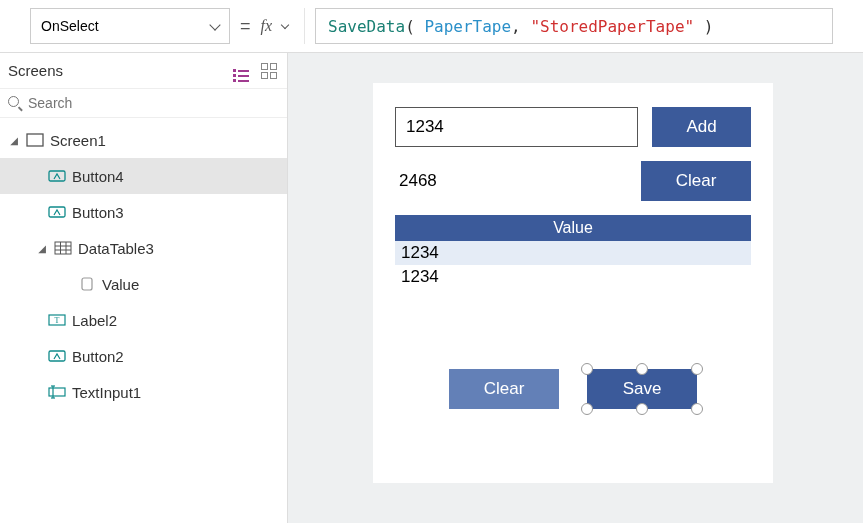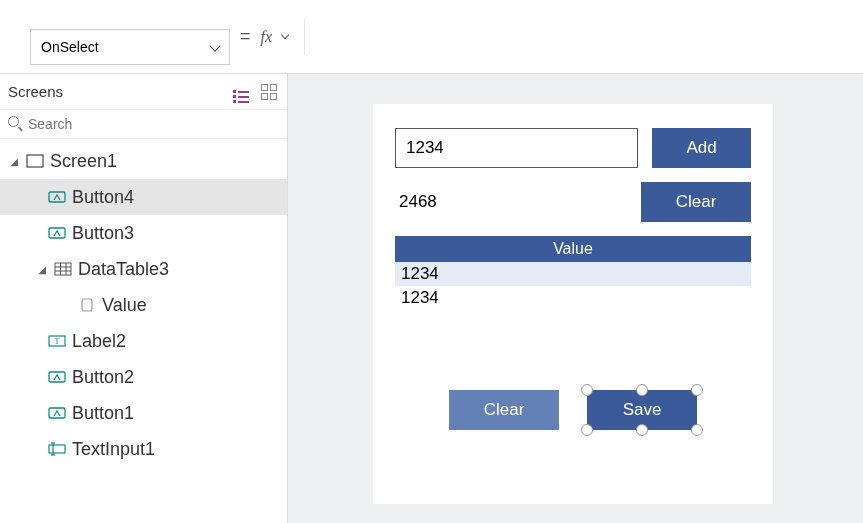--- a/index.html
+++ b/index.html
@@ -22,21 +22,20 @@
     }
     .property-dropdown {
       width: 200px;
       height: 36px;
       border: 1px solid #ccc;
       display: flex;
       align-items: center;
       justify-content: space-between;
       padding: 0 10px;
       background: #fff;
-      margin-top: 21px;
     }
     .equals { font-size: 18px; color: #555; }
     .fx-box {
       display: flex;
       align-items: center;
       gap: 10px;
       font-style: italic;
       color: #555;
       font-family: serif;
       font-size: 16px;
@@ -86,20 +85,21 @@
       font-size: 15px;
       color: #333;
     }
     .panel-actions {
       display: flex;
       gap: 12px;
       align-items: center;
     }
     .search-row {
       display: flex;
+      align-items: center;
       gap: 6px;
       padding: 6px 8px;
       border-bottom: 1px solid #eee;
       color: #888;
     }
     .search-row input {
       border: none;
       outline: none;
       font-size: 14px;
       flex: 1;
@@ -129,21 +129,21 @@
       text-align: center;
     }
     .tree-row .icon {
       width: 18px;
       height: 18px;
       display: inline-flex;
       align-items: center;
       justify-content: center;
     }
     .tree-row .label {
-      font-size: 18px;
+      font-size: 15px;
       color: #333;
     }
     .indent-2 { padding-left: 48px; }
     .indent-3 { padding-left: 78px; }
 
     svg.icon-svg { width: 18px; height: 14px; }
 
     
     .canvas-area {
       flex: 1;
@@ -303,20 +303,31 @@
   <div class="property-dropdown">
     <span>OnSelect</span>
     <span class="chevron"></span>
   </div>
   <span class="equals">=</span>
   <span class="fx-box">
     <span style="font-style:italic;">fx</span>
     <span class="chevron small"></span>
   </span>
   <span class="fx-separator"></span>
+  <div class="formula-input">
+    <span class="tok-func">SaveData</span>
+    <span class="tok-punc">(</span>
+    <span>&nbsp;</span>
+    <span class="tok-ident">PaperTape</span>
+    <span class="tok-punc">,</span>
+    <span>&nbsp;</span>
+    <span class="tok-str">"StoredPaperTape"</span>
+    <span>&nbsp;</span>
+    <span class="tok-punc">)</span>
+  </div>
 </div>
 
 <div class="main">
 
   <div class="left-panel">
     <div class="panel-header">
       <span class="panel-title">Screens</span>
       <div class="panel-actions">
         <span>
           <span class="list-icon">
@@ -417,29 +428,20 @@
       <div class="tree-row indent-2">
         <span class="icon">
           <svg class="icon-svg" viewBox="0 0 18 14">
               <rect x="1" y="2" width="16" height="10" rx="1.5" fill="none" stroke="#0f8a8a" stroke-width="1.3"></rect>
               <path d="M6 10 L9 5 L12 10" fill="none" stroke="#0f8a8a" stroke-width="1.2"></path>
             </svg>
         </span>
         <span class="label">Button2</span>
       </div>
 
-      <div class="tree-row indent-2">
-        <span class="icon">
-          <svg class="icon-svg" viewBox="0 0 18 14">
-              <rect x="1" y="2" width="16" height="10" rx="1.5" fill="none" stroke="#0f8a8a" stroke-width="1.3"></rect>
-              <path d="M6 10 L9 5 L12 10" fill="none" stroke="#0f8a8a" stroke-width="1.2"></path>
-            </svg>
-        </span>
-        <span class="label">Button1</span>
-      </div>
 
       <div class="tree-row indent-2">
         <span class="icon">
           <svg class="icon-svg" viewBox="0 0 18 14">
               <rect x="1" y="3" width="16" height="8" fill="none" stroke="#0f8a8a" stroke-width="1.2"></rect>
               <line x1="5" y1="1" x2="5" y2="13" stroke="#0f8a8a" stroke-width="1.2"></line>
               <line x1="3" y1="1" x2="7" y2="1" stroke="#0f8a8a" stroke-width="1.2"></line>
               <line x1="3" y1="13" x2="7" y2="13" stroke="#0f8a8a" stroke-width="1.2"></line>
             </svg>
         </span>

